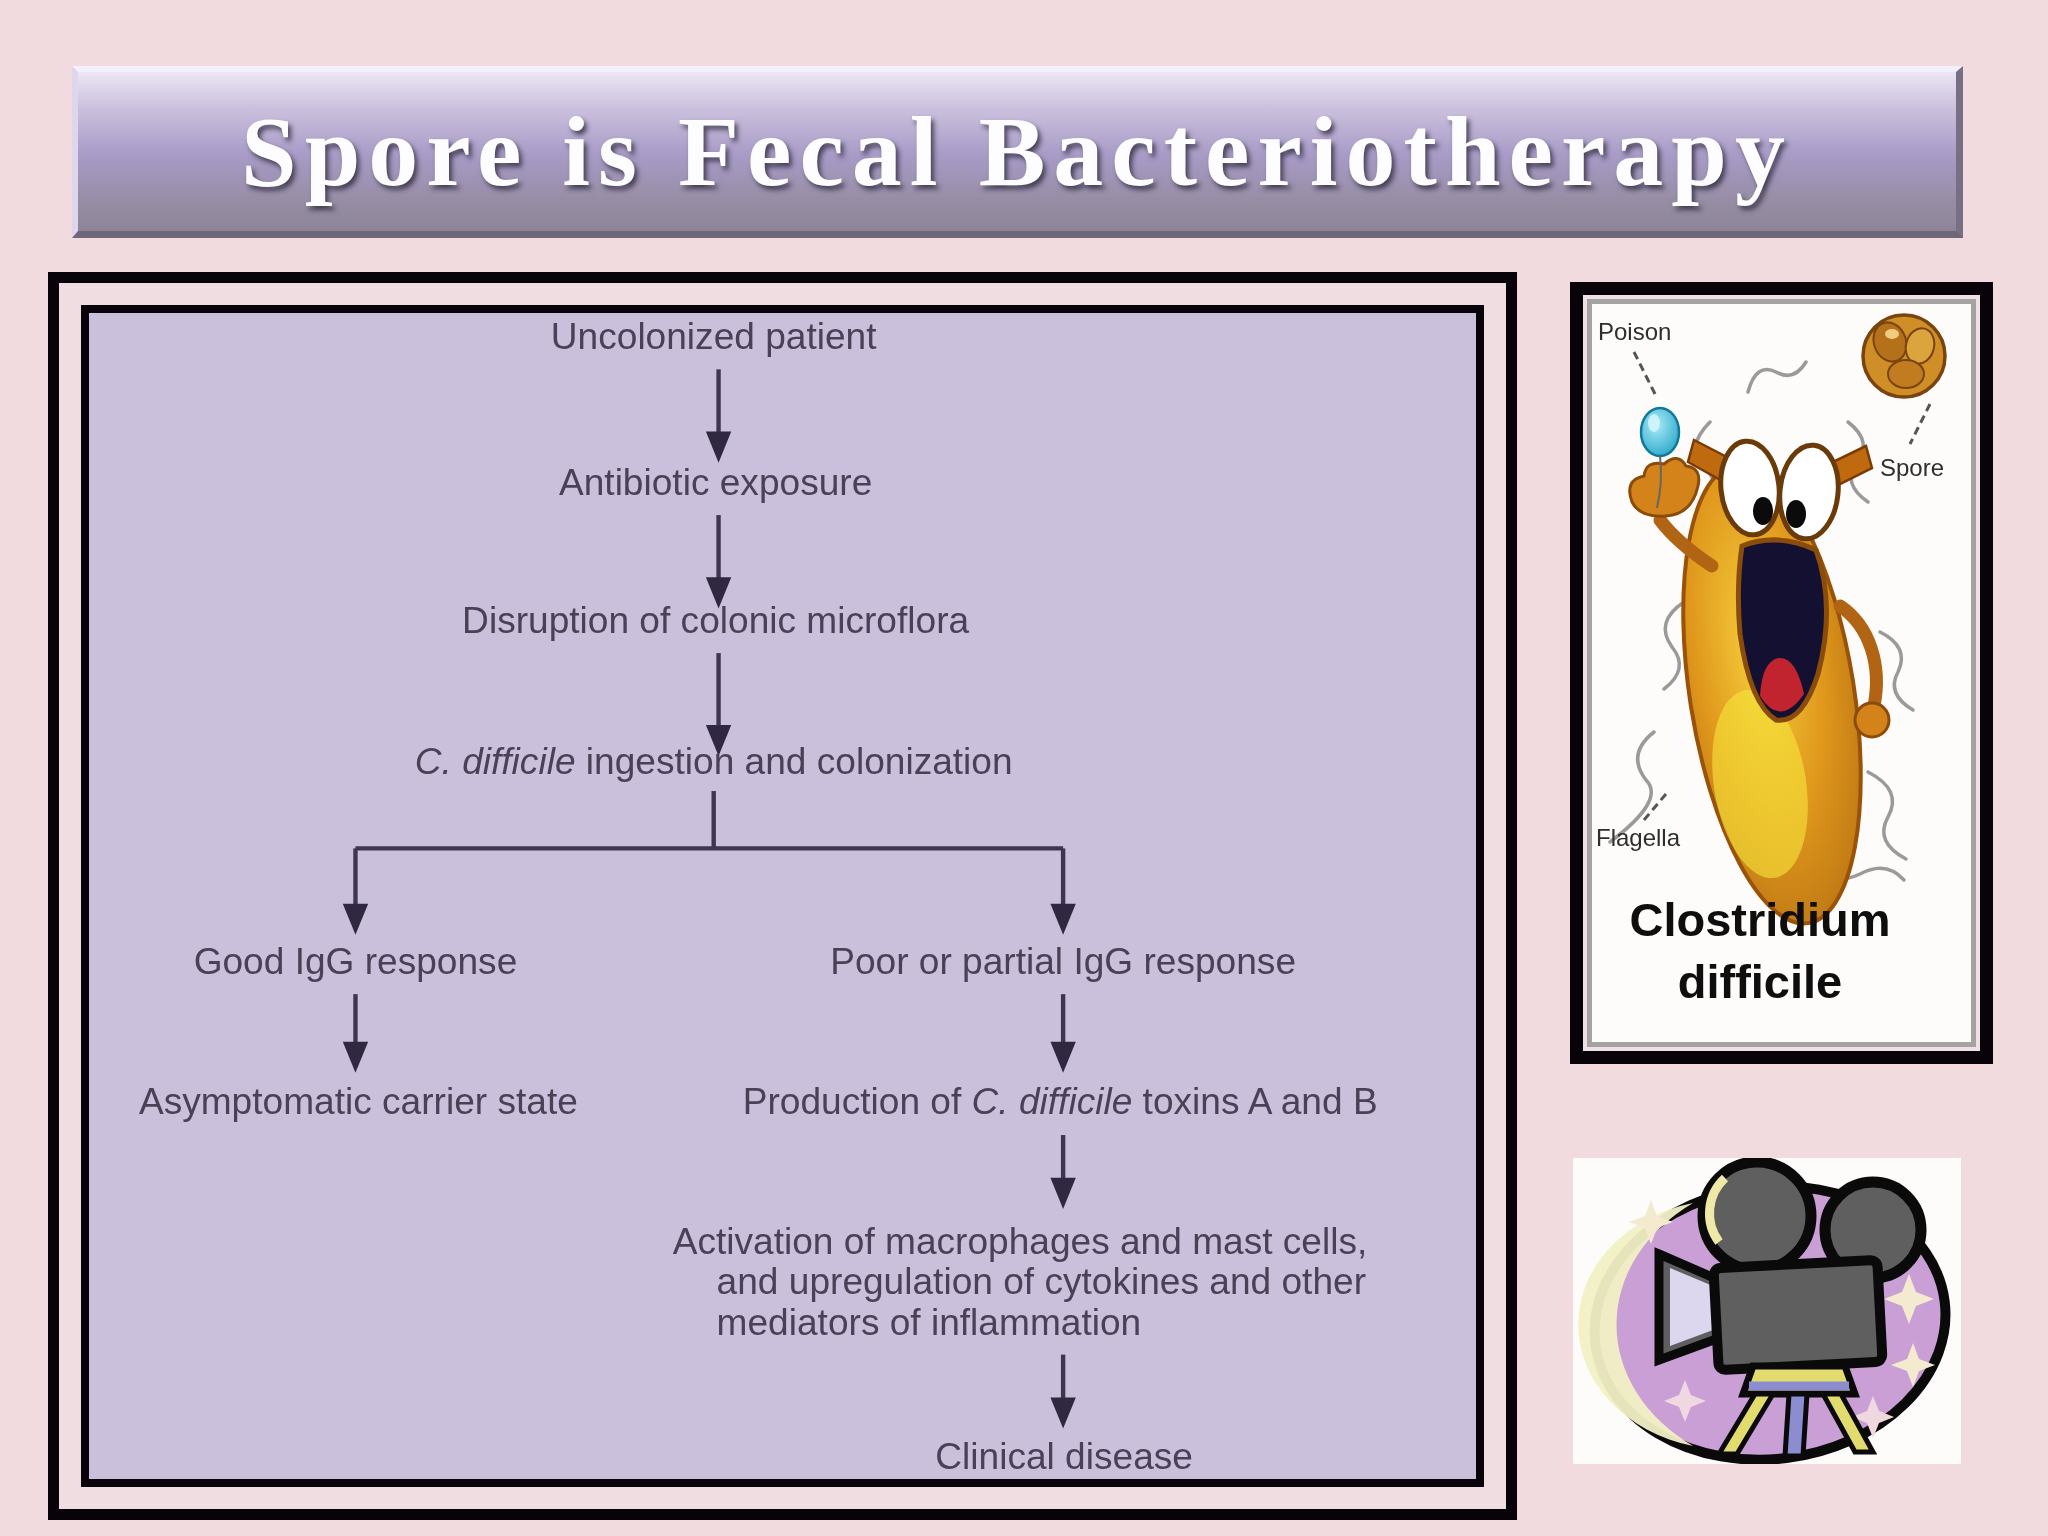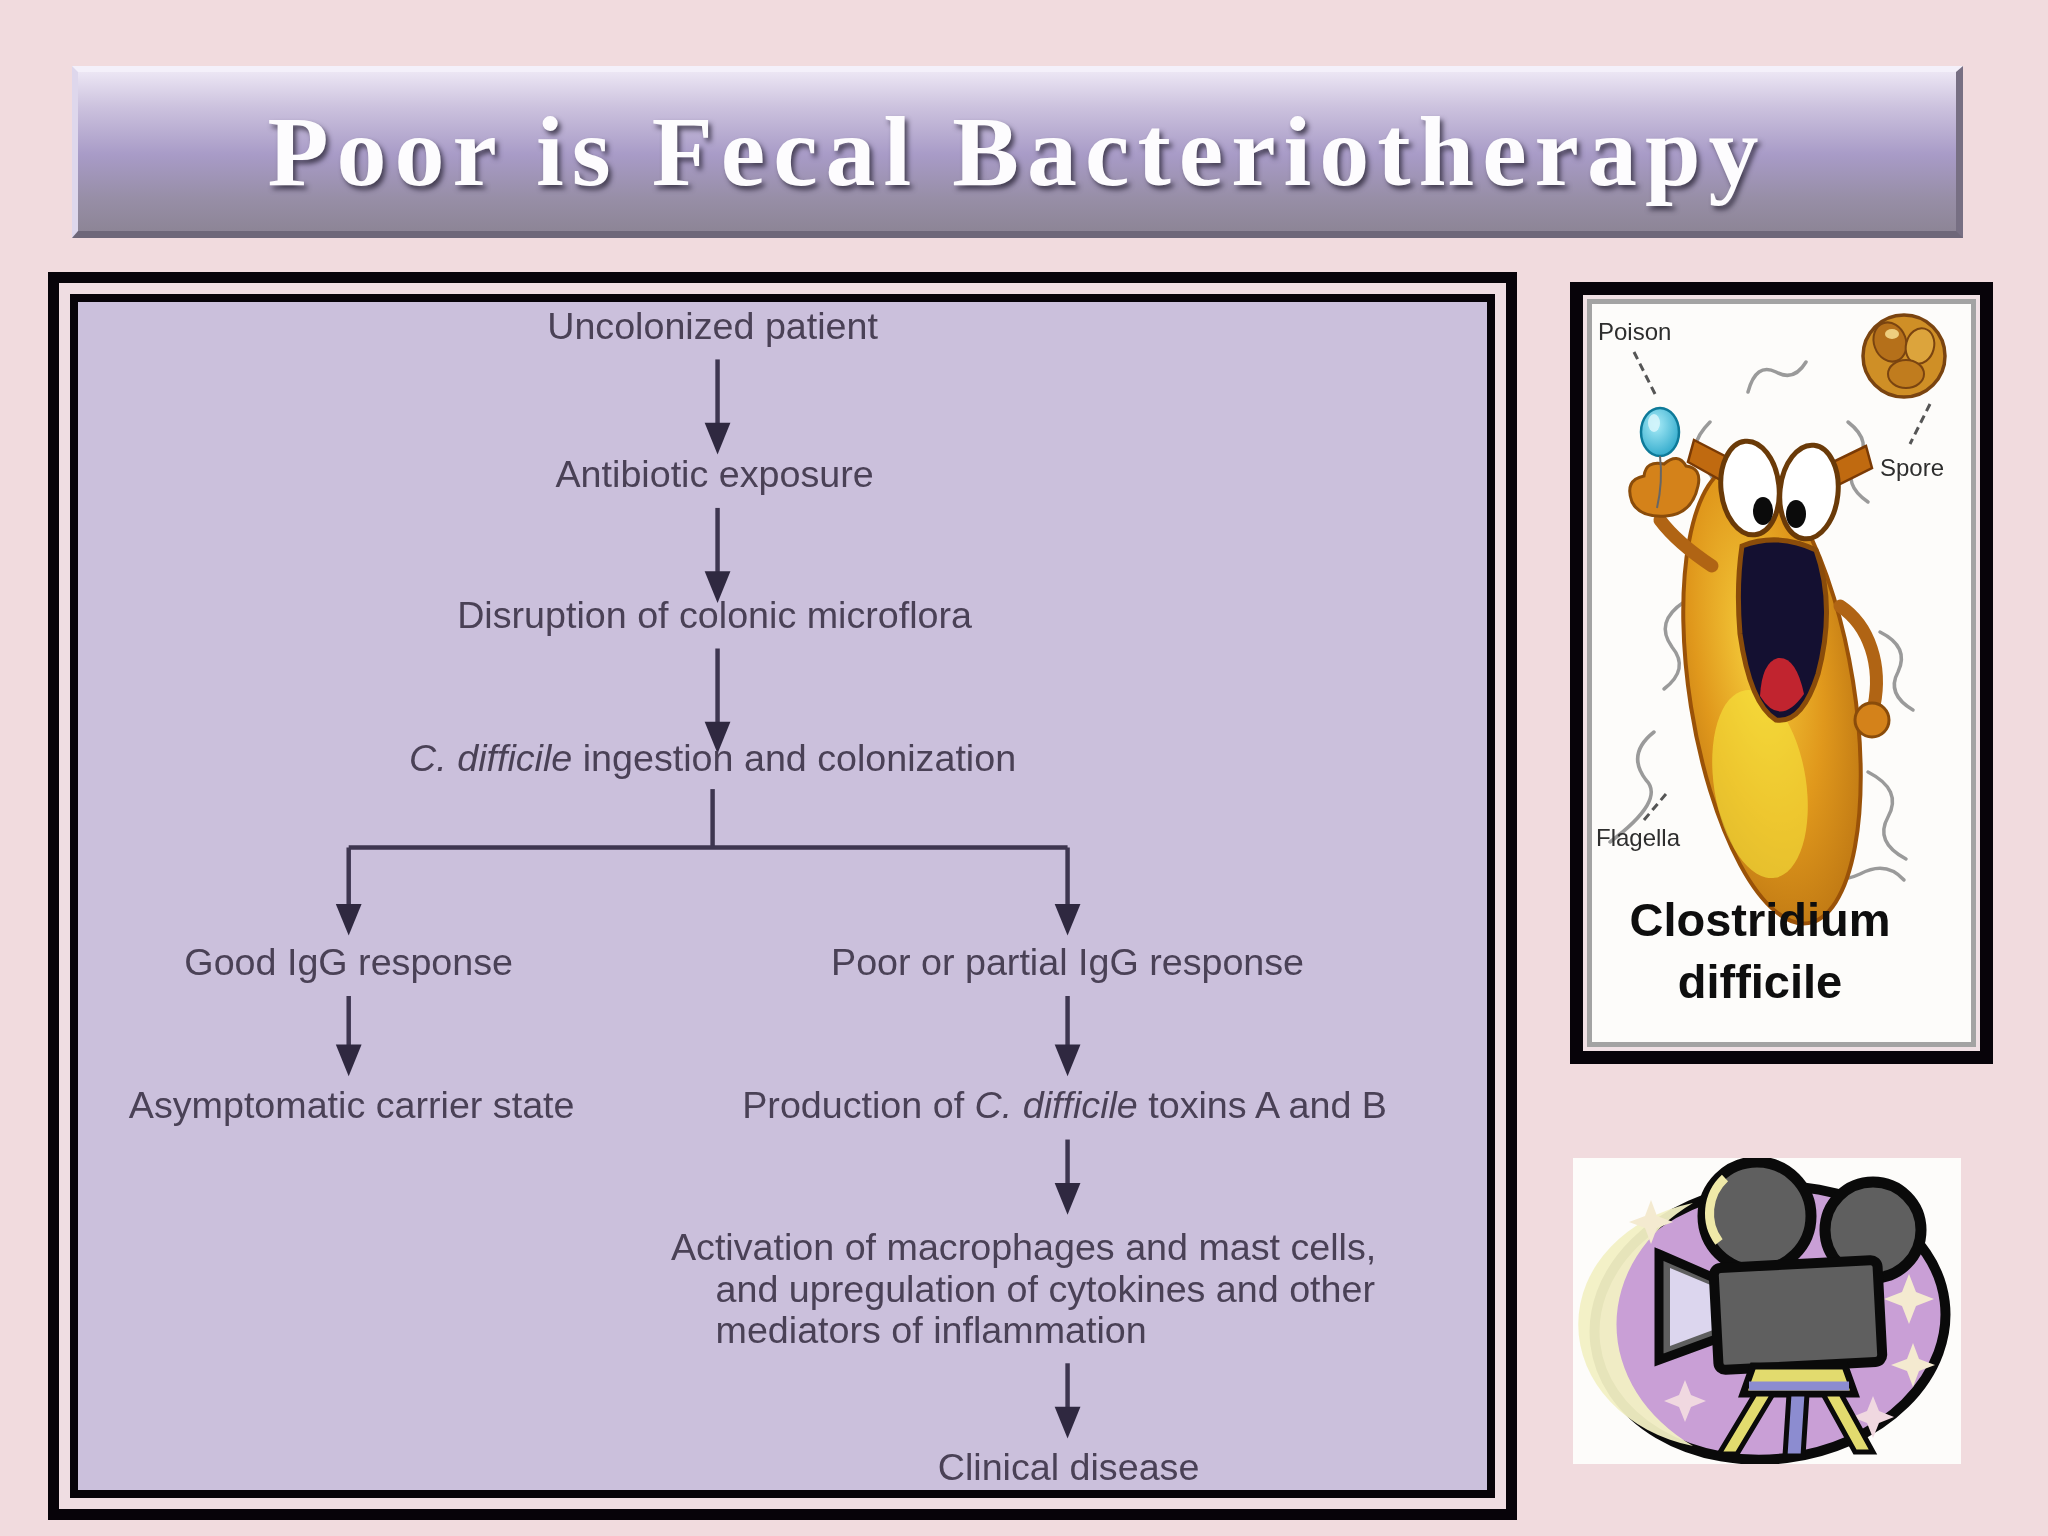--- a/index.html
+++ b/index.html
@@ -22,21 +22,21 @@
     font-family:"Liberation Serif",serif;font-weight:bold;
     font-size:100px;letter-spacing:8px;color:#fdfcfe;
     text-shadow:3px 4px 5px rgba(47,42,60,0.8);
     white-space:nowrap;
   }
 
   
   #flow-frame{
     position:absolute;left:48px;top:272px;width:1469px;height:1248px;
     box-sizing:border-box;border:11px solid #070309;
-    background:#efdde2;padding:11px;
+    background:#efdde2;padding:22px;
   }
   #flow-frame-inner{
     width:100%;height:100%;box-sizing:border-box;
     border:8px solid #070309;background:#cbc0dc;
   }
   #flow-svg{display:block;width:100%;height:100%;}
   .node-text{
     font-family:"Liberation Sans",sans-serif;
     font-size:38px;fill:#4a4156;
   }
@@ -65,21 +65,21 @@
     background:#fdfcfa;
   }
   #movie-svg{display:block;width:100%;height:100%;}
 </style>
 </head>
 <body>
 
 <div class="slide">
 
   <div id="title-banner">
-    <h1>Poor is Fecal Bacteriotherapy</h1>
+    <h1>Spore is Fecal Bacteriotherapy</h1>
   </div>
 
   <div id="flow-frame">
     <div id="flow-frame-inner">
       <svg id="flow-svg" viewBox="0 0 1421 1200" preserveAspectRatio="none">
 
         <text class="node-text" text-anchor="middle" x="640" y="37">Uncolonized patient</text>
 
         <line class="flow-line" x1="645" y1="58" x2="645" y2="126"></line>
         <polygon class="flow-head" points="645,154 632,122 658,122"></polygon>

